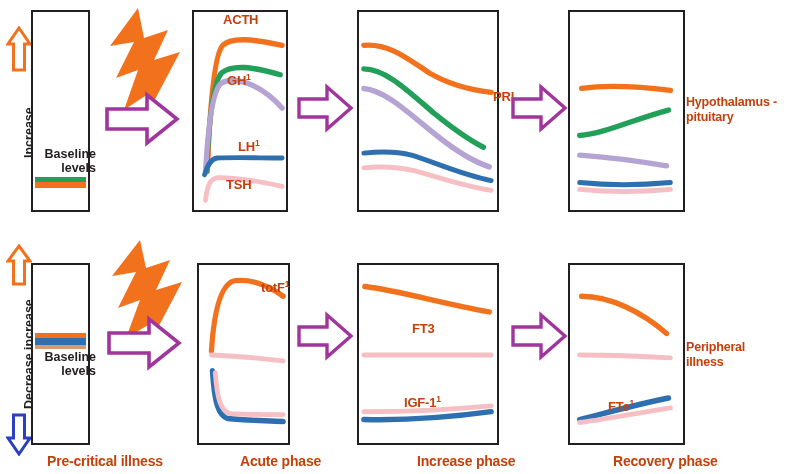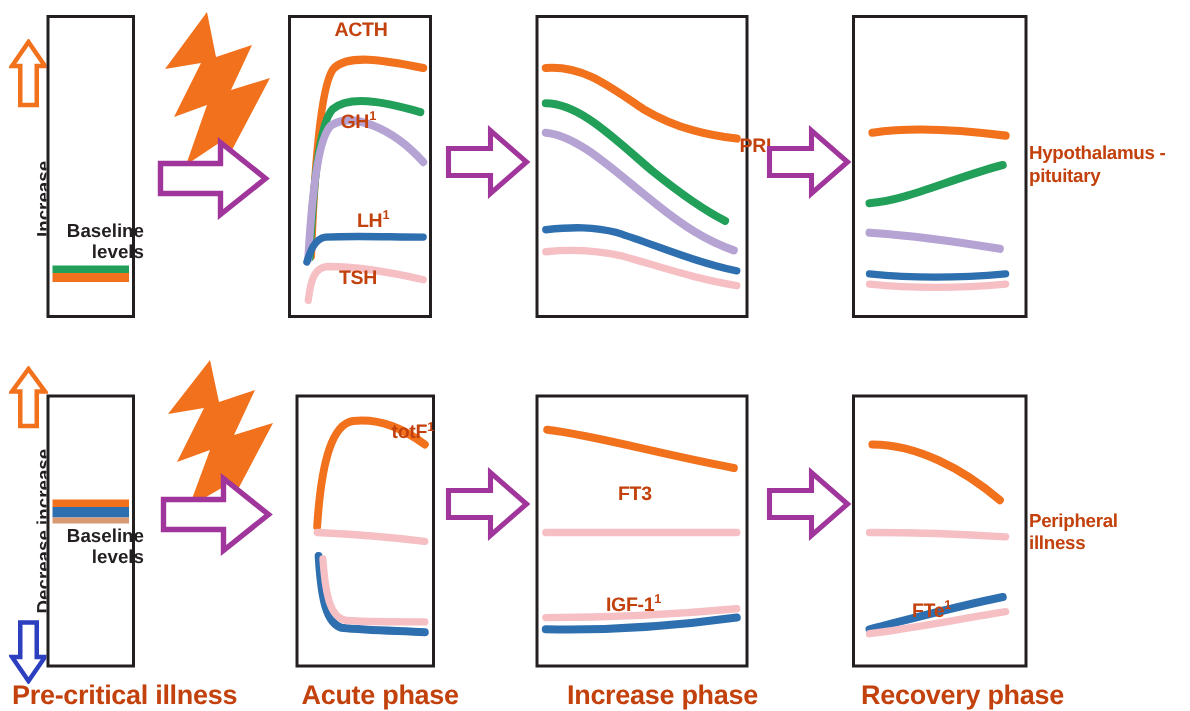--- a/index.html
+++ b/index.html
@@ -23,21 +23,21 @@
   .panel svg{position:absolute;left:0;top:0;width:100%;height:100%;display:block;}
 
   
   .lbl{
     position:absolute;
     font-weight:bold;
     color:#c2410c;
     white-space:nowrap;
     letter-spacing:-0.2px;
   }
-  .phase-lbl{font-size:18px;}
+  .phase-lbl{font-size:14px;margin-left:39px;}
   .side-lbl{font-size:12.5px;line-height:15px;white-space:normal;}
   .curve-lbl{font-size:13px;}
   .curve-lbl sup{font-size:8.5px;vertical-align:super;font-weight:bold;}
   .baseline-txt{
     position:absolute;
     font-size:12.5px;font-weight:bold;color:#231f20;
     text-align:right;line-height:14px;
   }
 
   

